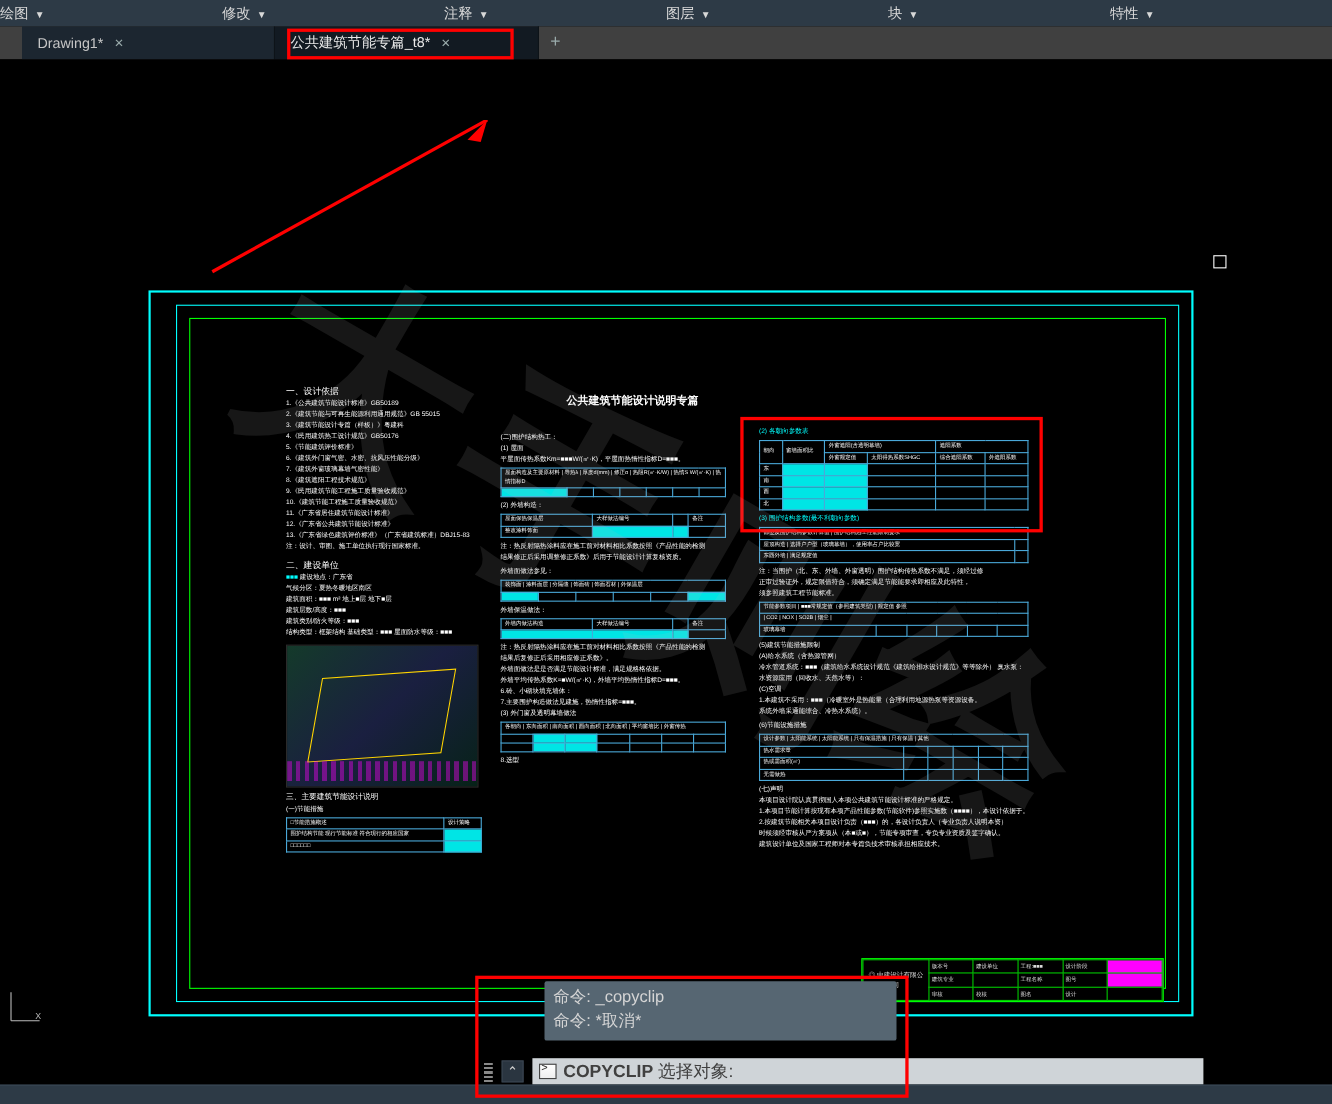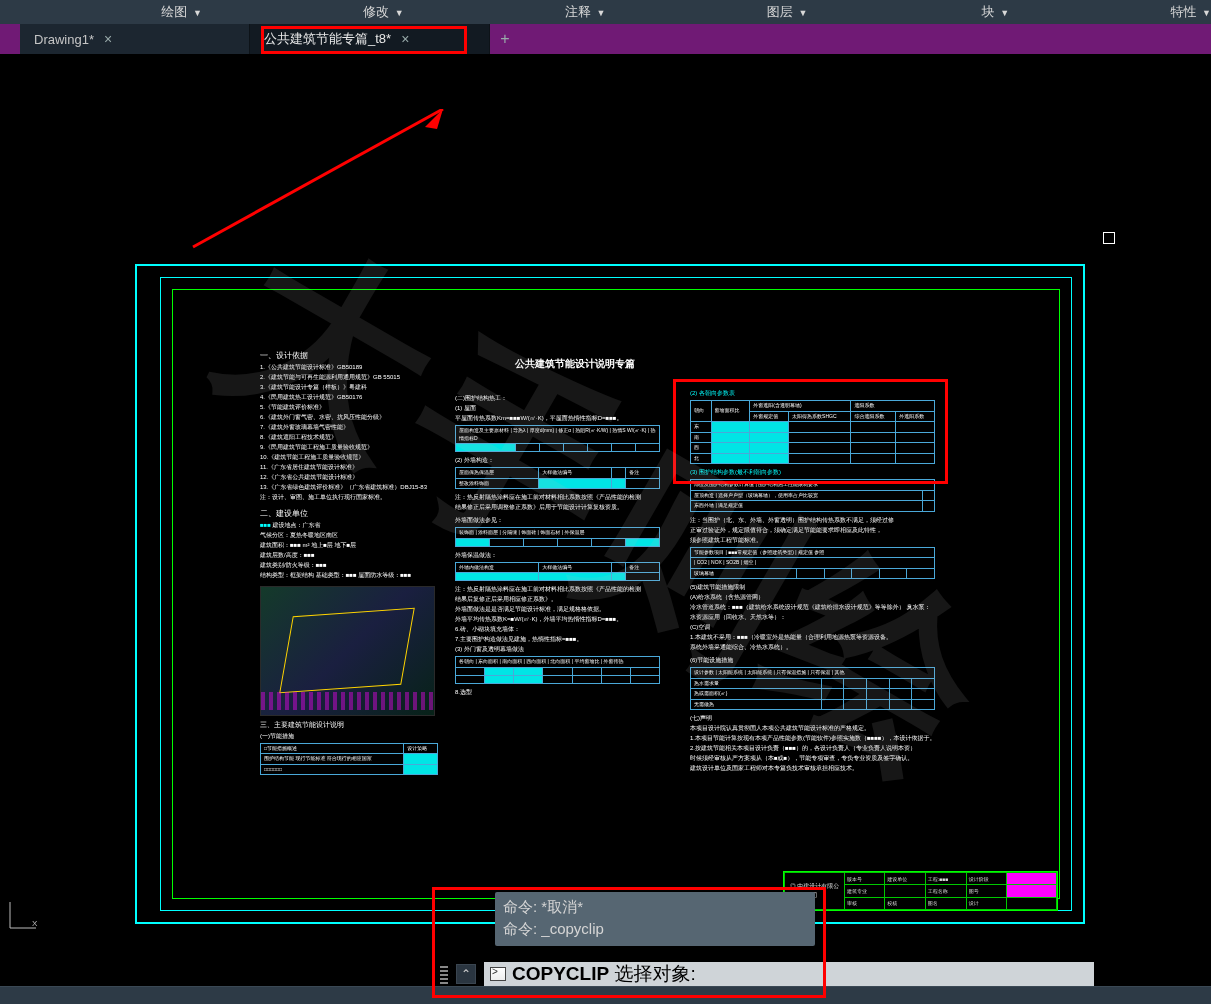--- a/index.html
+++ b/index.html
@@ -14,27 +14,27 @@
   
   .menubar {
     height: 24px;
     background: #2d3a46;
     display: flex;
     align-items: center;
     font-size: 13px;
     color: #d8d8d8;
   }
   .menubar .menu {
-    flex: 1; text-align: right; cursor: pointer;
+    flex: 1; text-align: left; cursor: pointer;
   }
   .menubar .menu .tri { font-size: 9px; margin-left: 2px; }
   
   .tabbar {
     height: 30px;
-    background: #701a75;
+    background: #404040;
     display: flex;
     align-items: stretch;
     font-size: 13px;
   }
   .tabbar .spacer { width: 20px; }
   .tabbar .tab {
     display: flex; align-items: center;
     padding: 0 8px 0 14px;
     background: #1c2630;
     color: #c5c5c5;
@@ -221,21 +221,21 @@
     height:24px;display:flex;align-items:center;
     padding:0 6px;
     width: 610px;
   }
   .cmd-icon{
     width:16px;height:14px;border:1px solid #444;margin-right:6px;
     background:linear-gradient(#fff,#eee);
     position:relative;
   }
   .cmd-icon::after{content:">";position:absolute;left:1px;top:-2px;font-size:10px;color:#333;}
-  .cmd-text{font-size:19px;color:#000000;}
+  .cmd-text{font-size:16px;color:#404040;}
   .cmd-text b{font-weight:700;}
   .ucs {
     position: absolute;
     left: 6px; bottom: 38px;
     width: 34px; height: 34px;
   }
   .statusbar {
     position:absolute;left:0;bottom:0;right:0;height:18px;
     background:#2d3a46;border-top:1px solid #3a4854;
   }
@@ -602,22 +602,22 @@
 
   <svg class="ucs" viewBox="0 0 34 34">
     <line x1="4" y1="30" x2="30" y2="30" stroke="#bbb" stroke-width="1"></line>
     <line x1="4" y1="30" x2="4" y2="4" stroke="#bbb" stroke-width="1"></line>
     <text x="26" y="28" fill="#bbb" font-size="8">X</text>
   </svg>
 </div>
 
 <div class="cmd-redbox"></div>
 <div class="cmd-history">
+  <div>命令: _copyclip</div>
   <div>命令: *取消*</div>
-  <div>命令: _copyclip</div>
 </div>
 <div class="cmd-line">
   <div class="cmd-grip"></div>
   <div class="cmd-chev">⌃</div>
   <div class="cmd-input-wrap">
     <div class="cmd-icon"></div>
     <span class="cmd-text"><b>COPYCLIP</b><span> 选择对象:</span></span>
   </div>
 </div>
 

